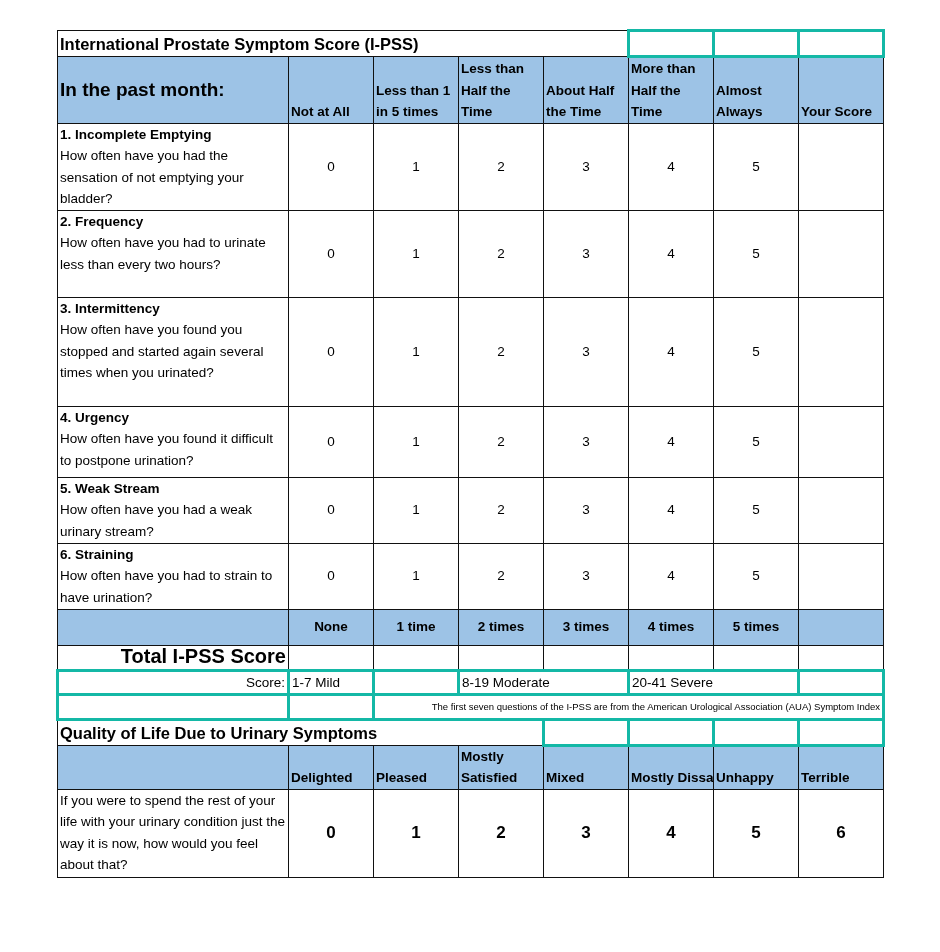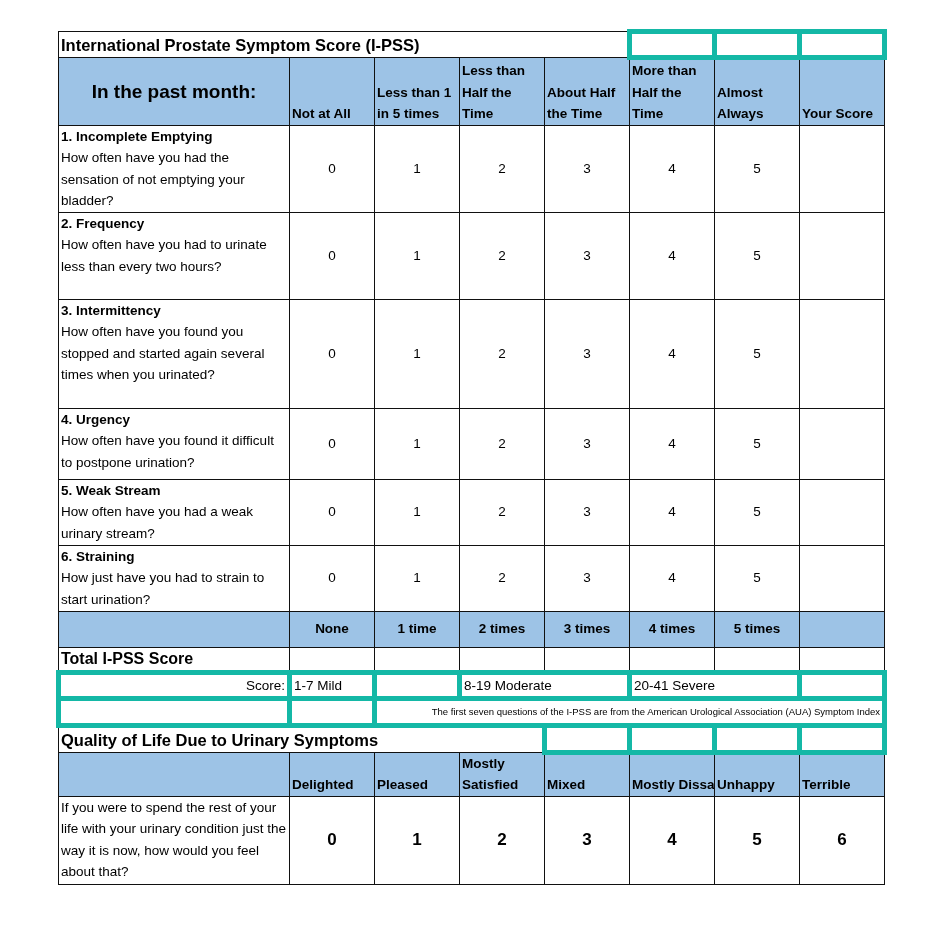--- a/index.html
+++ b/index.html
@@ -7,28 +7,28 @@
          font-family: "Liberation Sans", "DejaVu Sans", sans-serif; color: #000; }
   .sheet { position: absolute; left: 56px; top: 29px; width: 827px; }
   table { border-collapse: collapse; table-layout: fixed; width: 827px; }
   col.c0 { width: 231px; }
   col.cn { width: 85px; }
   td { padding: 0 2px; vertical-align: bottom; font-size: 13.5px; line-height: 21.5px; overflow: hidden; }
   .b { border: 1.5px solid #111; }
   .bl { border-left: 1.5px solid #111; }
   .br { border-right: 1.5px solid #111; margin-top: 8px; }
   .bt { border-top: 1.5px solid #111; }
-  .g  { border: 5px solid #14b8a6; }
+  .g  { border: 3px solid #14b8a6; }
   .hdr { background: #9dc3e6; font-weight: bold; }
   .center { text-align: center; vertical-align: middle; }
   .mid { vertical-align: middle; }
   .title { font-weight: bold; font-size: 16.5px; line-height: 24px; }
-  .past { text-align: center; font-size: 19px; line-height: 29px; font-weight: bold; vertical-align: middle; }
+  .past { text-align: left; font-size: 19px; line-height: 29px; font-weight: bold; vertical-align: middle; }
   .qtitle { font-weight: bold; }
-  .total { font-weight: bold; font-size: 16px; }
+  .total { font-weight: bold; font-size: 20px; text-align: right; }
   .note { font-size: 9.5px; white-space: nowrap; text-align: right; }
   .right { text-align: right; }
   .qol-val { font-weight: bold; font-size: 17px; text-align: center; vertical-align: middle; }
   .subhdr td { line-height: 20px; }
 </style>
 </head>
 <body>
 
 <div class="sheet">
 <table>
@@ -128,21 +128,21 @@
     <td class="b center">2</td>
     <td class="b center">3</td>
     <td class="b center">4</td>
     <td class="b center">5</td>
     <td class="b center"></td>
   </tr>
 
   <tr style="height:66px">
     <td class="b" style="vertical-align:top">
       <div class="qtitle">6.  Straining</div>
-      <div>How just have you had to strain to start urination?</div>
+      <div>How often have you had to strain to have urination?</div>
     </td>
     <td class="b center">0</td>
     <td class="b center">1</td>
     <td class="b center">2</td>
     <td class="b center">3</td>
     <td class="b center">4</td>
     <td class="b center">5</td>
     <td class="b center"></td>
   </tr>
 

